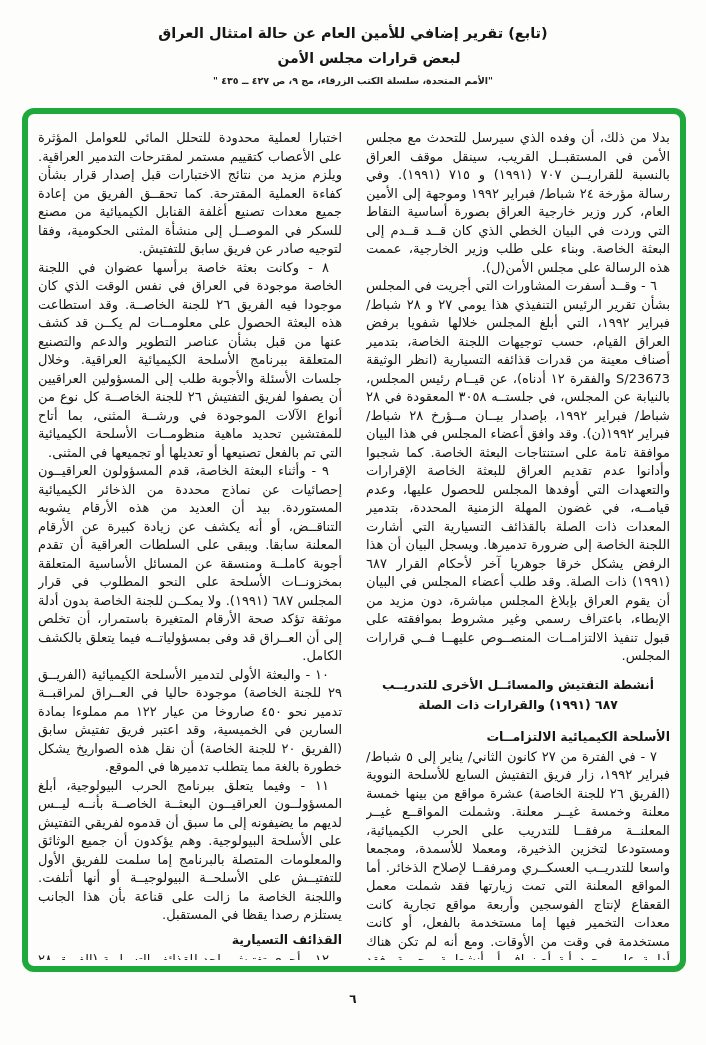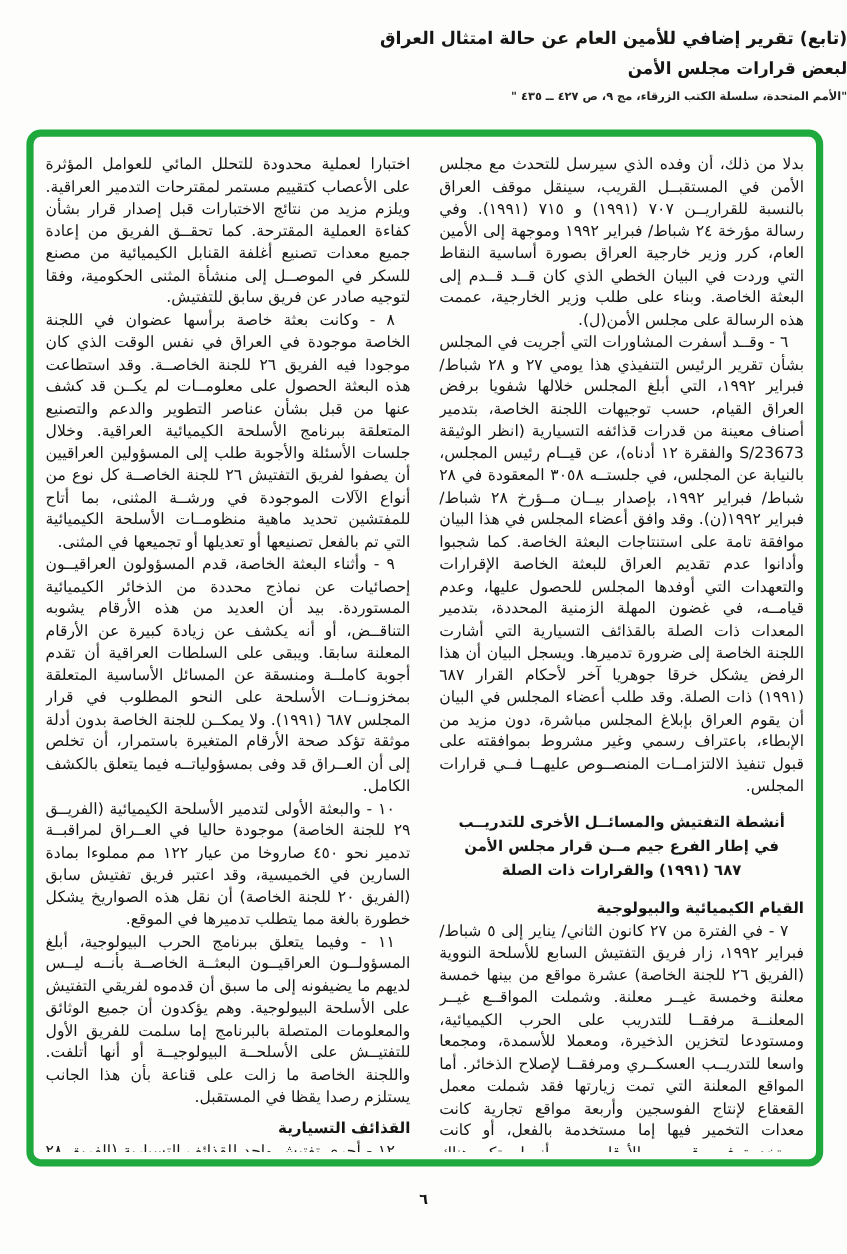--- a/index.html
+++ b/index.html
@@ -7,21 +7,21 @@
   body {
     position:relative;
     background:#fdfdfb;
     font-family:"DejaVu Sans", sans-serif;
     color:#161616;
     direction:rtl;
     overflow:hidden;
   }
   .header {
     position:absolute; top:20px; left:0; width:706px;
-    text-align:right; direction:rtl;
+    text-align:center; direction:rtl;
   }
   .title-1 { font-size:14.5px; font-weight:bold; line-height:26px; }
   .title-2 { font-size:14px;  font-weight:bold; line-height:24px;margin-left:32px; }
   .source-line { font-size:9.5px; font-weight:bold; margin-top:5px; color:#222; }
   .annotation-box {
     position:absolute; top:108px; left:22px;
     width:664px; height:864px;
     border:6px solid #1fa83c;
     border-radius:12px;
     background:transparent;
@@ -64,24 +64,23 @@
 
 <div class="annotation-box"></div>
 
 <div class="body-area">
 
   <div class="col">
     <p>بدلا من ذلك، أن وفده الذي سيرسل للتحدث مع مجلس الأمن في المستقبــل القريب، سينقل موقف العراق بالنسبة للقراريــن ٧٠٧ (١٩٩١) و ٧١٥ (١٩٩١). وفي رسالة مؤرخة ٢٤ شباط/ فبراير ١٩٩٢ وموجهة إلى الأمين العام، كرر وزير خارجية العراق بصورة أساسية النقاط التي وردت في البيان الخطي الذي كان قــد قــدم إلى البعثة الخاصة. وبناء على طلب وزير الخارجية، عممت هذه الرسالة على مجلس الأمن(ل).</p>
     <p class="numbered">٦ - وقــد أسفرت المشاورات التي أجريت في المجلس بشأن تقرير الرئيس التنفيذي هذا يومي ٢٧ و ٢٨ شباط/ فبراير ١٩٩٢، التي أبلغ المجلس خلالها شفويا برفض العراق القيام، حسب توجيهات اللجنة الخاصة، بتدمير أصناف معينة من قدرات قذائفه التسيارية (انظر الوثيقة S/23673 والفقرة ١٢ أدناه)، عن قيــام رئيس المجلس، بالنيابة عن المجلس، في جلستــه ٣٠٥٨ المعقودة في ٢٨ شباط/ فبراير ١٩٩٢، بإصدار بيــان مــؤرخ ٢٨ شباط/فبراير ١٩٩٢(ن). وقد وافق أعضاء المجلس في هذا البيان موافقة تامة على استنتاجات البعثة الخاصة. كما شجبوا وأدانوا عدم تقديم العراق للبعثة الخاصة الإقرارات والتعهدات التي أوفدها المجلس للحصول عليها، وعدم قيامــه، في غضون المهلة الزمنية المحددة، بتدمير المعدات ذات الصلة بالقذائف التسيارية التي أشارت اللجنة الخاصة إلى ضرورة تدميرها. ويسجل البيان أن هذا الرفض يشكل خرقا جوهريا آخر لأحكام القرار ٦٨٧ (١٩٩١) ذات الصلة. وقد طلب أعضاء المجلس في البيان أن يقوم العراق بإبلاغ المجلس مباشرة، دون مزيد من الإبطاء، باعتراف رسمي وغير مشروط بموافقته على قبول تنفيذ الالتزامــات المنصــوص عليهــا فــي قرارات المجلس.</p>
     <div class="center-heading">
       <div>أنشطة التفتيش والمسائــل الأخرى للتدريــب</div>
-      <div>في إطار الفرع جيم مــن قرار مجلس الأمن</div>
       <div>٦٨٧ (١٩٩١) والقرارات ذات الصلة</div>
     </div>
-    <div class="side-heading">القيام الكيميائية والبيولوجية</div>
+    <div class="side-heading">الأسلحة الكيميائية الالتزامــات</div>
     <p class="numbered">٧ - في الفترة من ٢٧ كانون الثاني/ يناير إلى ٥ شباط/ فبراير ١٩٩٢، زار فريق التفتيش السابع للأسلحة النووية (الفريق ٢٦ للجنة الخاصة) عشرة مواقع من بينها خمسة معلنة وخمسة غيــر معلنة. وشملت المواقــع غيــر المعلنــة مرفقــا للتدريب على الحرب الكيميائية، ومستودعا لتخزين الذخيرة، ومعملا للأسمدة، ومجمعا واسعا للتدريــب العسكــري ومرفقــا لإصلاح الذخائر. أما المواقع المعلنة التي تمت زيارتها فقد شملت معمل القعقاع لإنتاج الفوسجين وأربعة مواقع تجارية كانت معدات التخمير فيها إما مستخدمة بالفعل، أو كانت مستخدمة في وقت من الأوقات. ومع أنه لم تكن هناك أدلــة على وجود أية أصنــاف أو أنشطــة محرمة، فقد قرر الفريق أن معمل الفوسجين بحاجة إلى رصد الامتثال بسبب إمكاناته المتصلــة بالحــرب الكيميائيــة. إضافــة إلى ذلك، شاهد الفريق</p>
 
   </div>
 
   <div class="col">
     <p>اختبارا لعملية محدودة للتحلل المائي للعوامل المؤثرة على الأعصاب كتقييم مستمر لمقترحات التدمير العراقية. ويلزم مزيد من نتائج الاختبارات قبل إصدار قرار بشأن كفاءة العملية المقترحة. كما تحقــق الفريق من إعادة جميع معدات تصنيع أغلفة القنابل الكيميائية من مصنع للسكر في الموصــل إلى منشأة المثنى الحكومية، وفقا لتوجيه صادر عن فريق سابق للتفتيش.</p>
     <p class="numbered">٨ - وكانت بعثة خاصة برأسها عضوان في اللجنة الخاصة موجودة في العراق في نفس الوقت الذي كان موجودا فيه الفريق ٢٦ للجنة الخاصــة. وقد استطاعت هذه البعثة الحصول على معلومــات لم يكــن قد كشف عنها من قبل بشأن عناصر التطوير والدعم والتصنيع المتعلقة ببرنامج الأسلحة الكيميائية العراقية. وخلال جلسات الأسئلة والأجوبة طلب إلى المسؤولين العراقيين أن يصفوا لفريق التفتيش ٢٦ للجنة الخاصــة كل نوع من أنواع الآلات الموجودة في ورشــة المثنى، بما أتاح للمفتشين تحديد ماهية منظومــات الأسلحة الكيميائية التي تم بالفعل تصنيعها أو تعديلها أو تجميعها في المثنى.</p>
     <p class="numbered">٩ - وأثناء البعثة الخاصة، قدم المسؤولون العراقيــون إحصائيات عن نماذج محددة من الذخائر الكيميائية المستوردة. بيد أن العديد من هذه الأرقام يشوبه التناقــض، أو أنه يكشف عن زيادة كبيرة عن الأرقام المعلنة سابقا. ويبقى على السلطات العراقية أن تقدم أجوبة كاملــة ومنسقة عن المسائل الأساسية المتعلقة بمخزونــات الأسلحة على النحو المطلوب في قرار المجلس ٦٨٧ (١٩٩١). ولا يمكــن للجنة الخاصة بدون أدلة موثقة تؤكد صحة الأرقام المتغيرة باستمرار، أن تخلص إلى أن العــراق قد وفى بمسؤولياتــه فيما يتعلق بالكشف الكامل.</p>
     <p class="numbered">١٠ - والبعثة الأولى لتدمير الأسلحة الكيميائية (الفريــق ٢٩ للجنة الخاصة) موجودة حاليا في العــراق لمراقبــة تدمير نحو ٤٥٠ صاروخا من عيار ١٢٢ مم مملوءا بمادة السارين في الخميسية، وقد اعتبر فريق تفتيش سابق (الفريق ٢٠ للجنة الخاصة) أن نقل هذه الصواريخ يشكل خطورة بالغة مما يتطلب تدميرها في الموقع.</p>
     <p class="numbered">١١ - وفيما يتعلق ببرنامج الحرب البيولوجية، أبلغ المسؤولــون العراقيــون البعثــة الخاصــة بأنــه ليــس لديهم ما يضيفونه إلى ما سبق أن قدموه لفريقي التفتيش على الأسلحة البيولوجية. وهم يؤكدون أن جميع الوثائق والمعلومات المتصلة بالبرنامج إما سلمت للفريق الأول للتفتيــش على الأسلحــة البيولوجيــة أو أنها أتلفت. واللجنة الخاصة ما زالت على قناعة بأن هذا الجانب يستلزم رصدا يقظا في المستقبل.</p>

